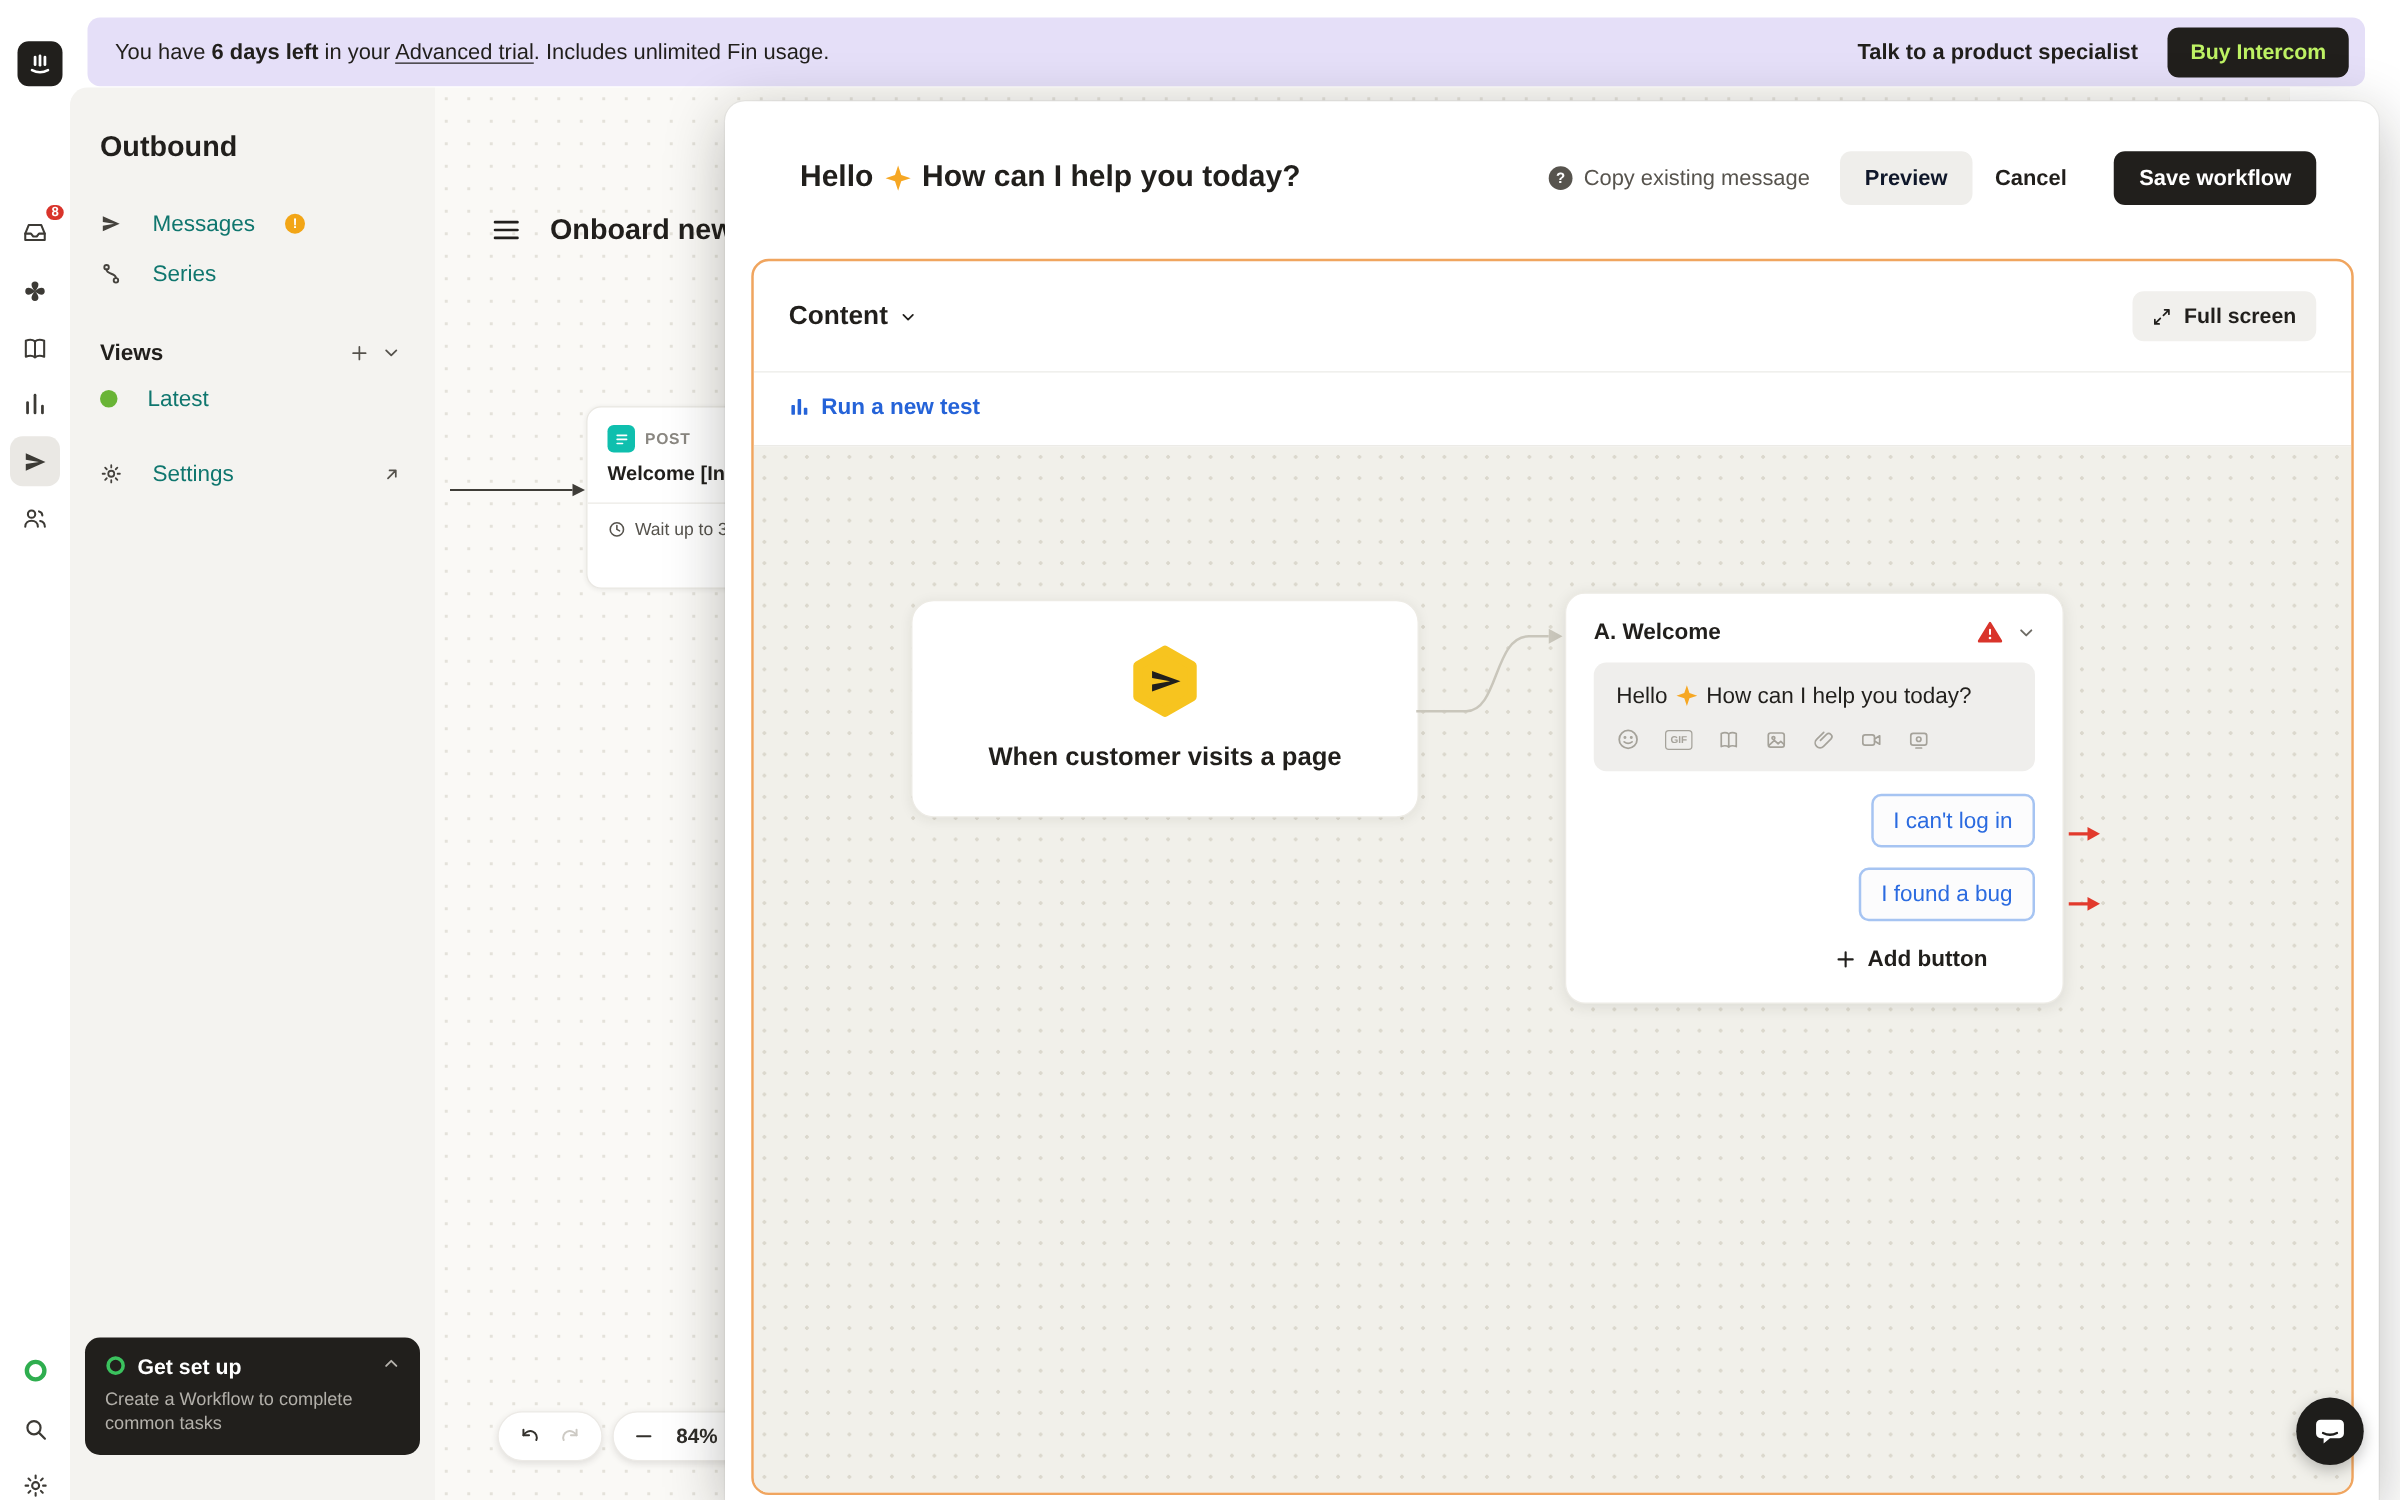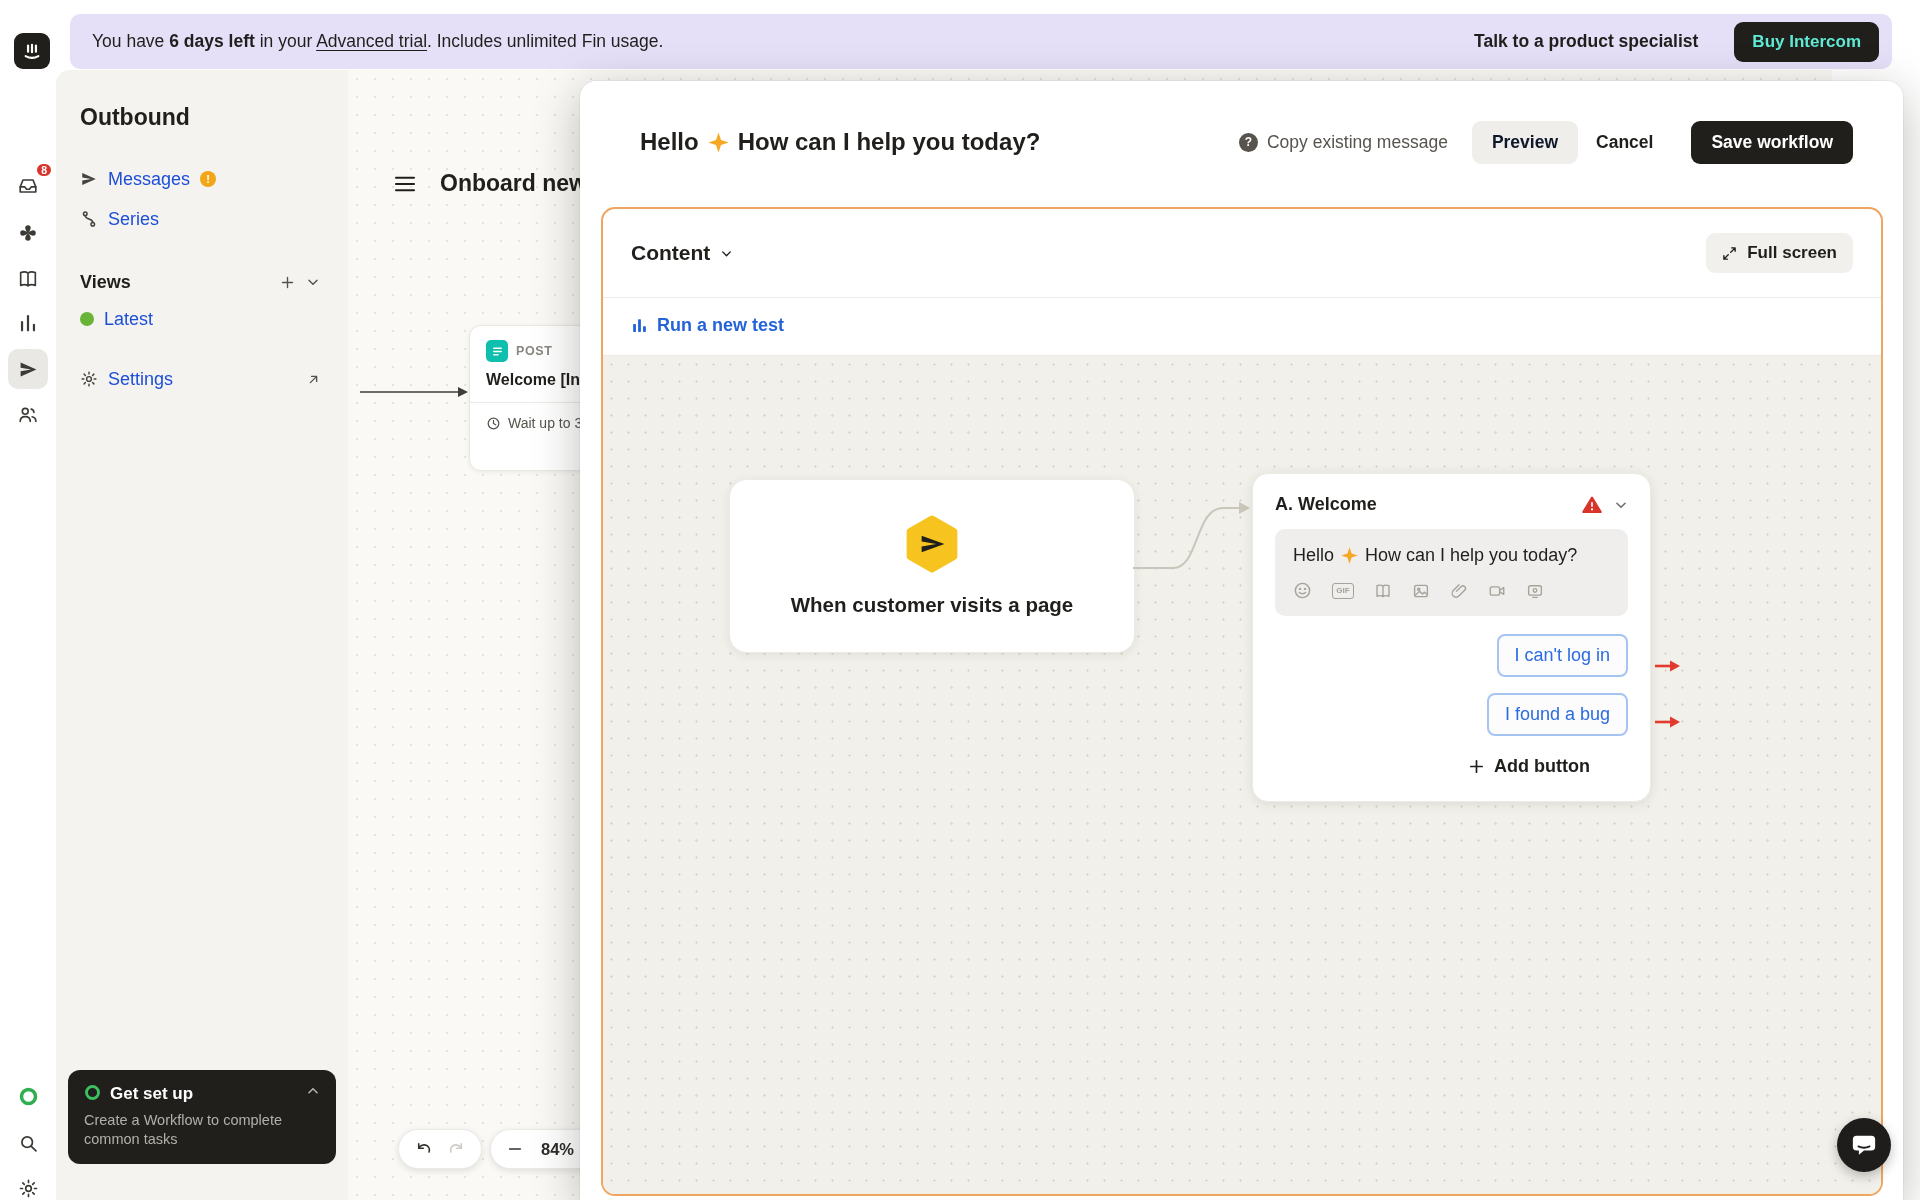--- a/index.html
+++ b/index.html
@@ -9,40 +9,40 @@
   .abs{position:absolute}
   .spacer{flex:1}
   svg{display:block}
   .ic{flex:0 0 auto}
 
   
   #banner{left:70px;top:14px;width:1822px;height:55px;background:#e5dff8;border-radius:10px;
     display:flex;align-items:center;padding:0 13px 0 22px;font-size:17.5px;color:#211f1c}
   #banner b{font-weight:700}
   #banner .trial-link{text-decoration:underline;text-underline-offset:3px;cursor:pointer}
-  .specialist{font-weight:650;margin-right:36px;cursor:pointer}
-  .buy-btn{background:#211f1c;color:#5eead4;font-weight:650;font-size:17px;padding:10px 18px;
+  .specialist{font-weight:650;margin-right:24px;cursor:pointer}
+  .buy-btn{background:#211f1c;color:#bef264;font-weight:650;font-size:17px;padding:10px 18px;
     border-radius:9px;border:none;cursor:pointer}
 
   
   #logo{left:14px;top:33px;width:36px;height:36px;background:#211f1c;border-radius:9px;
     display:flex;align-items:center;justify-content:center}
   #rail{left:0;top:70px;width:56px;bottom:0}
   .rail-btn{position:absolute;left:8px;width:40px;height:40px;border-radius:10px;display:flex;
     align-items:center;justify-content:center;color:#3c3a35;cursor:pointer}
   .rail-btn.sel{background:#eae8e4}
   .rail-badge{position:absolute;top:-4px;right:-5px;min-width:16px;height:16px;border-radius:8px;
     background:#d9342b;color:#fff;font-size:10.5px;font-weight:700;display:flex;align-items:center;
     justify-content:center;padding:0 4px;border:2px solid #fff}
 
   
   #sidebar{left:56px;top:70px;width:292px;bottom:0;background:#f4f3f0;border-top-left-radius:14px;
     padding:34px 22px 0 24px}
   .sb-title{font-size:23px;font-weight:700;margin-bottom:28px}
-  .sb-row{height:40px;display:flex;align-items:center;gap:10px;font-size:18px;color:#1d4ed8;
+  .sb-row{height:40px;display:flex;align-items:center;gap:24px;font-size:18px;color:#0f766e;
     border-radius:8px;cursor:pointer}
   .warn-badge{width:16px;height:16px;border-radius:50%;background:#f2a516;color:#fff;font-size:11px;
     font-weight:700;display:flex;align-items:center;justify-content:center}
   .warn-badge::before{content:"!"}
   .views-head{margin-top:26px;height:34px;display:flex;align-items:center;font-size:18px;font-weight:650}
   .mini-btn{width:26px;height:26px;display:flex;align-items:center;justify-content:center;
     color:#55524c;border-radius:6px;cursor:pointer}
   .dot{width:14px;height:14px;border-radius:50%}
   .dot.green{background:#69b436}
   .dot.yellow{background:#f2c94c}

